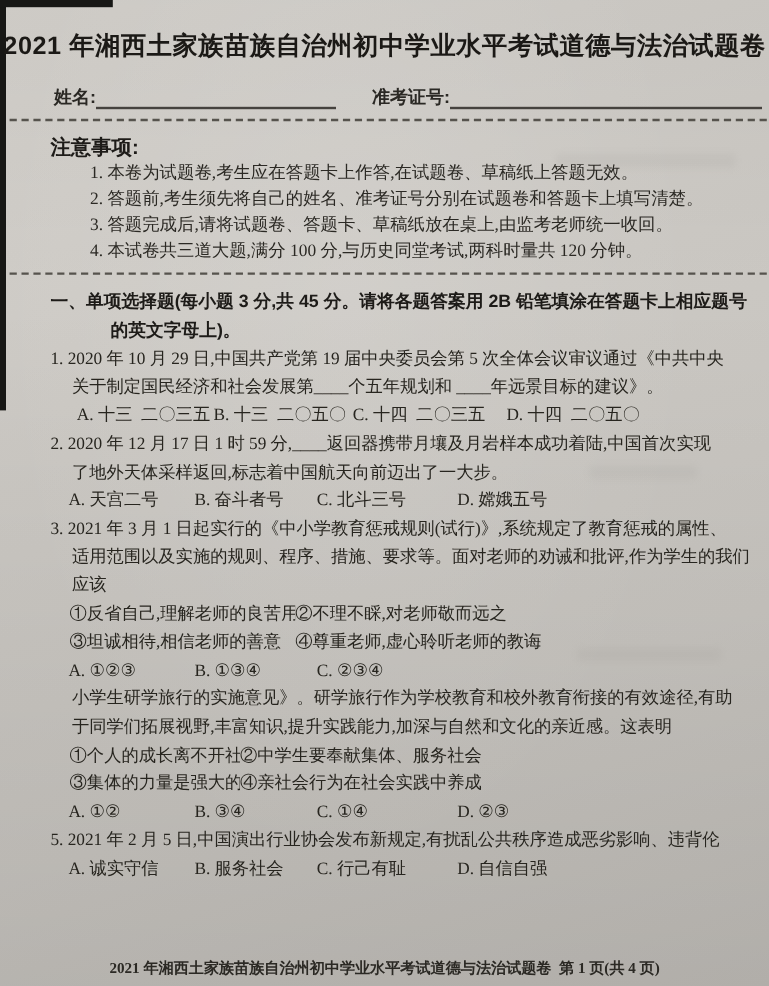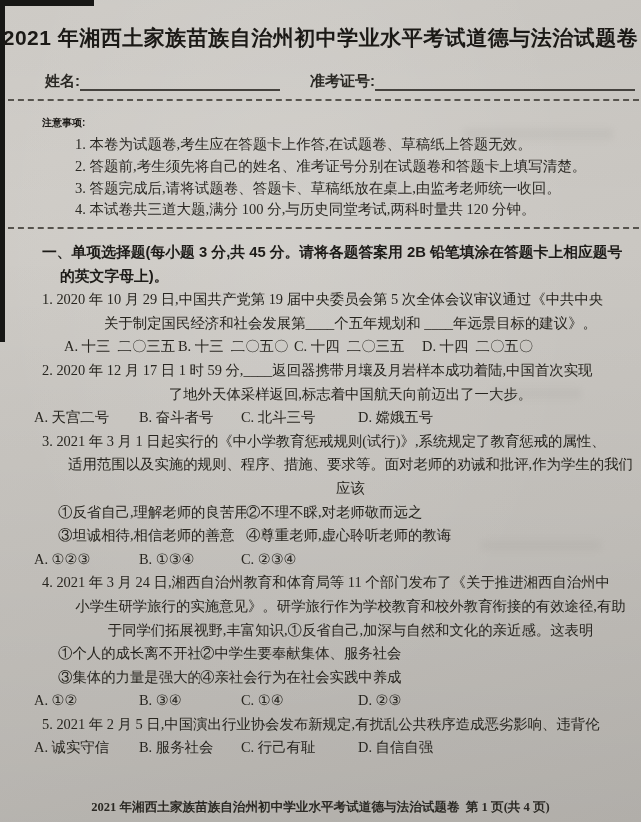--- a/index.html
+++ b/index.html
@@ -40,38 +40,38 @@
   .flabel{white-space:pre;}
   .blank{display:inline-block;border-bottom:2px solid #45423e;height:15px;}
   .blank.b1{width:200px;margin-right:30px;}
   .blank.b2{flex:1;}
   .dash{position:absolute;left:8px;right:2px;border-top:2px dashed #56534d;height:0;}
   .dash1{top:99px;}
   .dash2{top:227px;}
 
   .notice{position:absolute;top:112px;left:42px;right:14px;font-size:14.5px;}
   .notice-h{
-    font-weight:700;font-size:10px;line-height:22px;color:#1d1b18;
+    font-weight:700;font-size:17px;line-height:22px;color:#1d1b18;
     font-family:"Liberation Sans","DejaVu Sans",sans-serif;
   }
   .notice-item{padding-left:33px;line-height:21.8px;white-space:pre;overflow:hidden;color:#2b2924;}
 
   .qbody{position:absolute;top:241px;left:0;right:0;font-size:14.4px;color:#27251f;}
   .bline{height:23.6px;line-height:23.6px;white-space:pre;overflow:hidden;}
   .sec{
     padding-left:42px;font-weight:700;color:#1d1b18;font-size:14.8px;
     font-family:"Liberation Sans","DejaVu Sans",sans-serif;
   }
-  .sec2{padding-left:60px;}
+  .sec2{padding-left:60px;margin-left:32px;}
   .qfirst{padding-left:42px;}
-  .qcont{padding-left:60px;text-align:center;}
+  .qcont{padding-left:60px;}
   .subrow{padding-left:58px;display:grid;}
   .sub-q3{grid-template-columns:188px auto;}
   .sub-q4{grid-template-columns:142px auto;}
-  .optrow{padding-left:34px;display:grid;}
+  .optrow{padding-left:57px;display:grid;}
   .opt-q1{padding-left:64px;grid-template-columns:114px 116px 128px auto;}
   .opt-std{grid-template-columns:105px 102px 117px auto;}
   .opt,.sub{white-space:pre;overflow:hidden;}
 
   .footer{
     position:absolute;top:799px;left:0;right:0;text-align:center;
     font-size:12.6px;white-space:pre;color:#2b2924;font-weight:600;
   }
 </style>
 </head>
@@ -138,23 +138,22 @@
     <div class="bline subrow sub-q3">
       <span class="sub">③坦诚相待,相信老师的善意</span>
       <span class="sub">④尊重老师,虚心聆听老师的教诲</span>
     </div>
     <div class="bline optrow opt-std">
       <span class="opt">A. ①②③</span>
       <span class="opt">B. ①③④</span>
       <span class="opt">C. ②③④</span>
     </div>
 
-    <div class="bline qfirst">4. 2021 年 3 月 24 日,湘西自治州教育和体育局等 11 个部门发布了《关于推进湘西自治州中</div>
     <div class="bline qcont">小学生研学旅行的实施意见》。研学旅行作为学校教育和校外教育衔接的有效途径,有助</div>
-    <div class="bline qcont">于同学们拓展视野,丰富知识,①反省自己,加深与自然和文化的亲近感。这表明</div>
+    <div class="bline qcont">于同学们拓展视野,丰富知识,提升实践能力,加深与自然和文化的亲近感。这表明</div>
     <div class="bline subrow sub-q4">
       <span class="sub">①个人的成长离不开社会</span>
       <span class="sub">②中学生要奉献集体、服务社会</span>
     </div>
     <div class="bline subrow sub-q4">
       <span class="sub">③集体的力量是强大的</span>
       <span class="sub">④亲社会行为在社会实践中养成</span>
     </div>
     <div class="bline optrow opt-std">
       <span class="opt">A. ①②</span>

